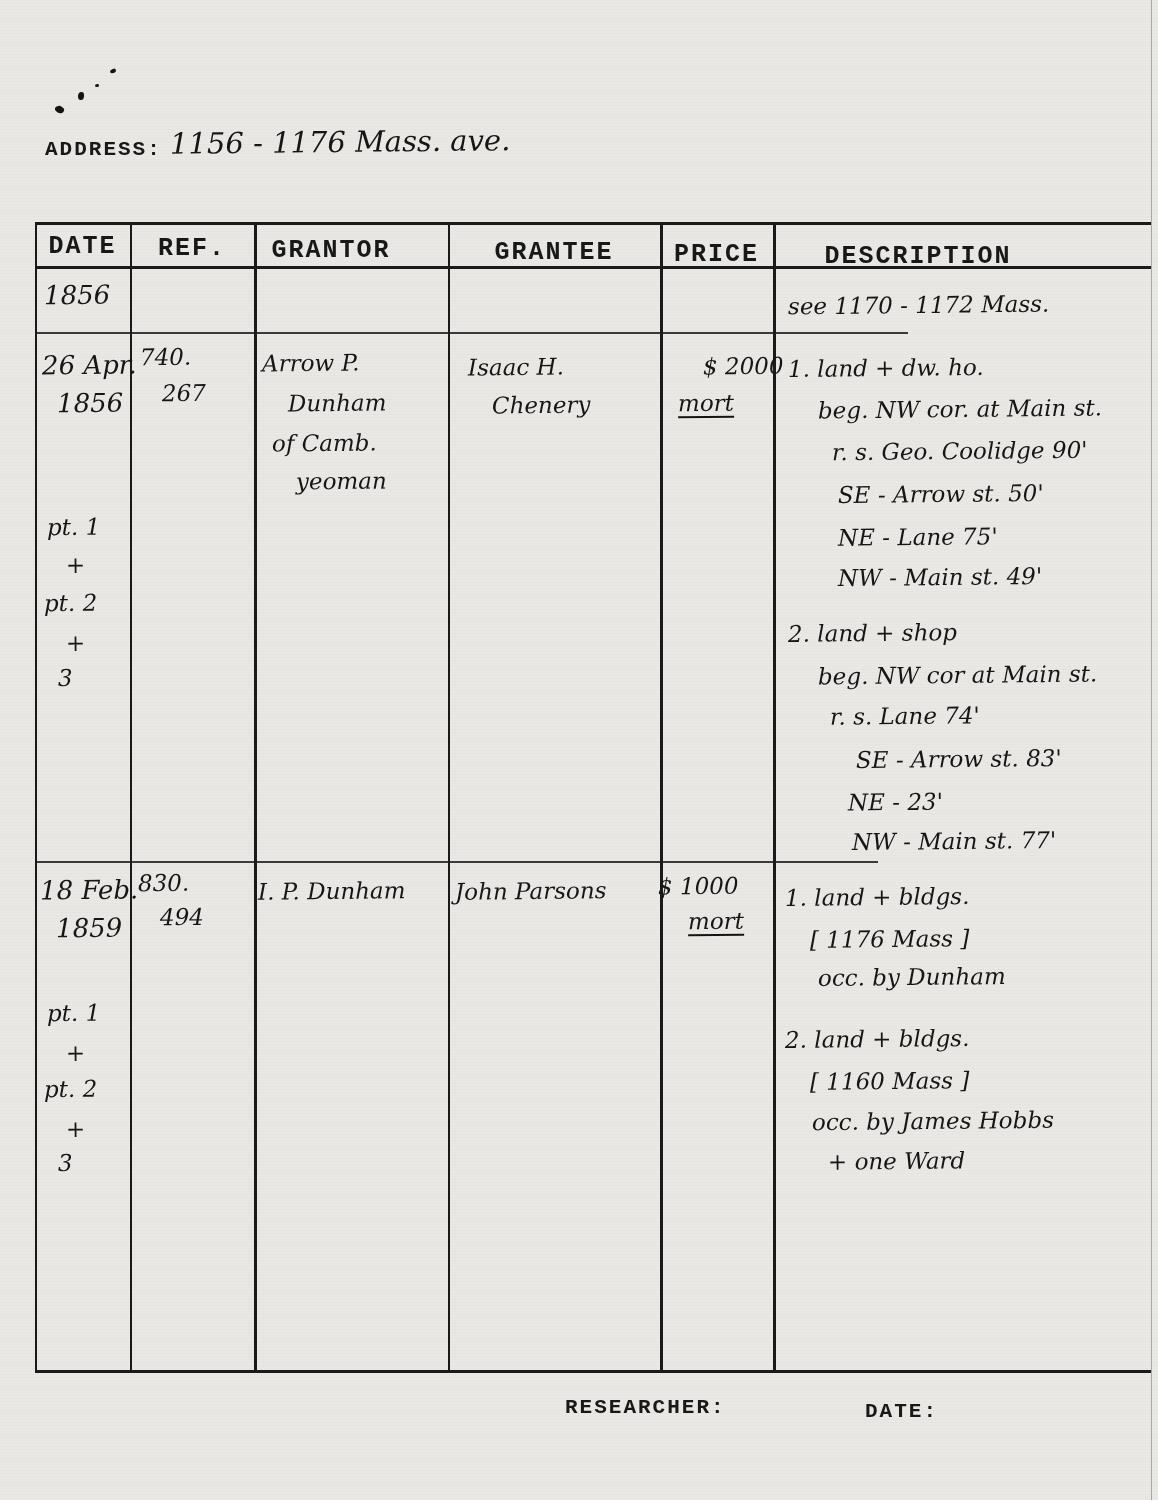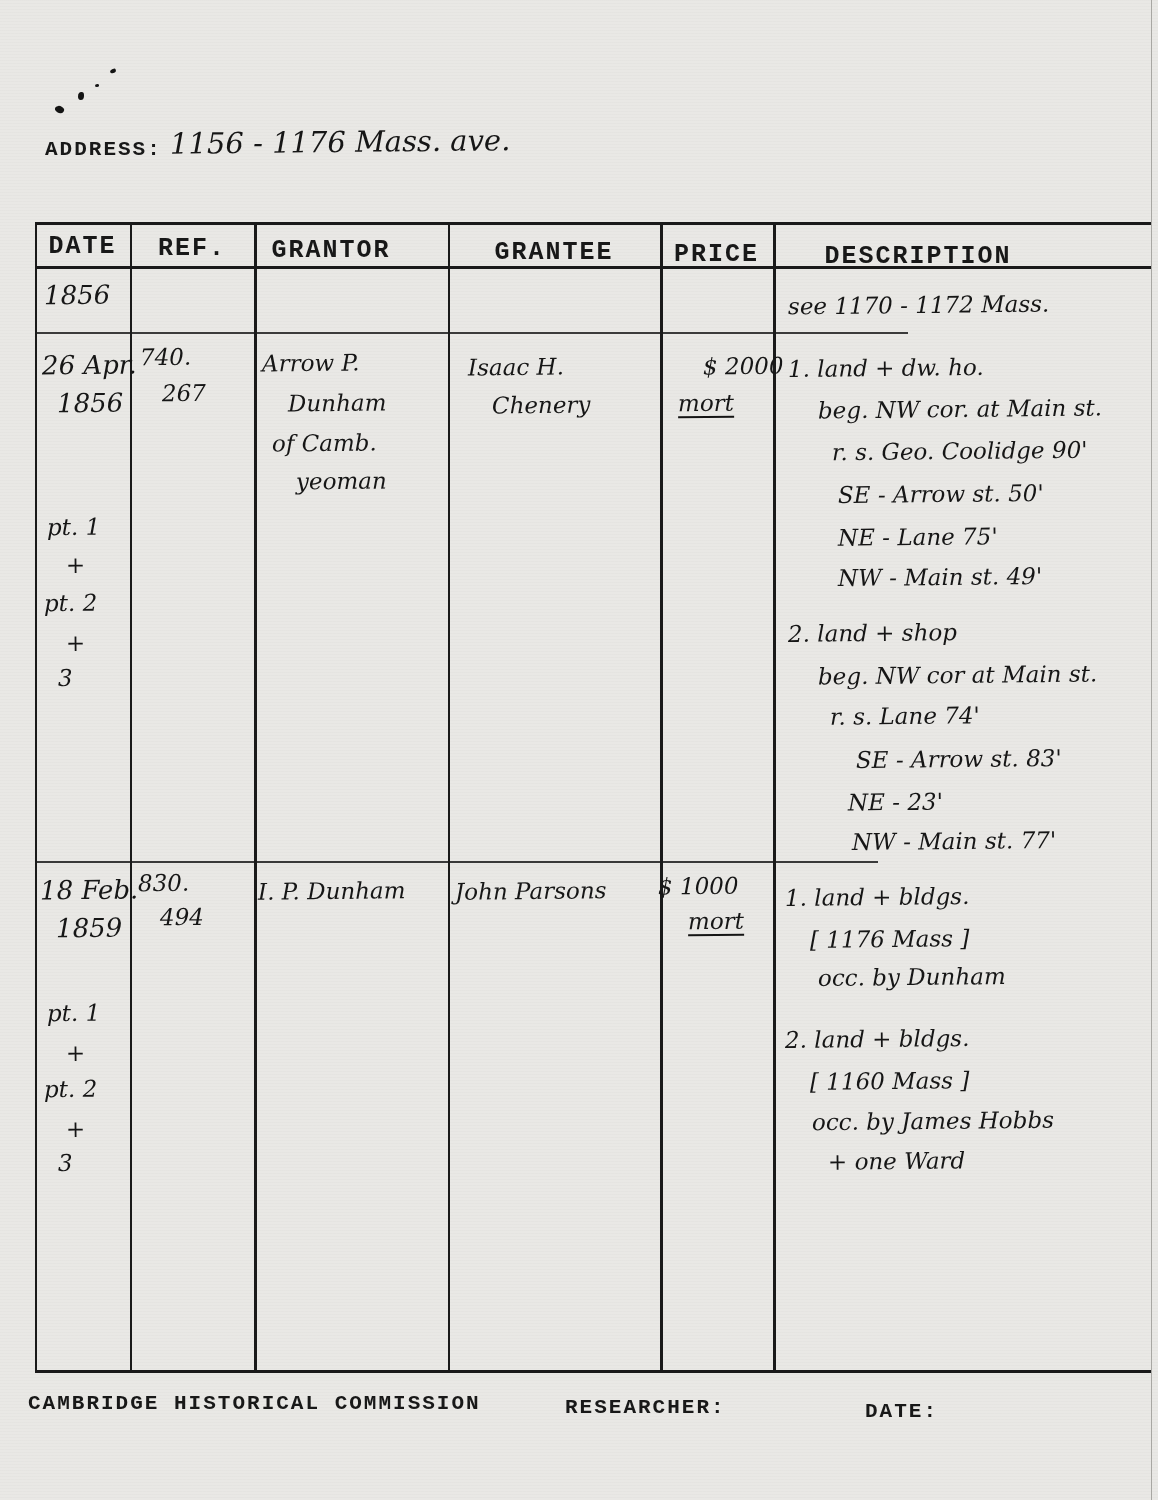--- a/index.html
+++ b/index.html
@@ -144,17 +144,16 @@
 
   <div class="hw" style="left:785px; top:884px;">1. land + bldgs.</div>
   <div class="hw" style="left:810px; top:926px;">[ 1176 Mass ]</div>
   <div class="hw" style="left:818px; top:964px;">occ. by Dunham</div>
 
   <div class="hw" style="left:785px; top:1026px;">2. land + bldgs.</div>
   <div class="hw" style="left:810px; top:1068px;">[ 1160 Mass ]</div>
   <div class="hw" style="left:812px; top:1108px;">occ. by James Hobbs</div>
   <div class="hw" style="left:828px; top:1148px;">+ one Ward</div>
 
-  <div class="tw" style="left:28px; top:1392px;">CAMBRIDGE HISTORICAL COMMISSION</div>
   <div class="tw" style="left:565px; top:1396px;">RESEARCHER:</div>
   <div class="tw" style="left:865px; top:1400px;">DATE:</div>
 
 </div>
 
 </body></html>

